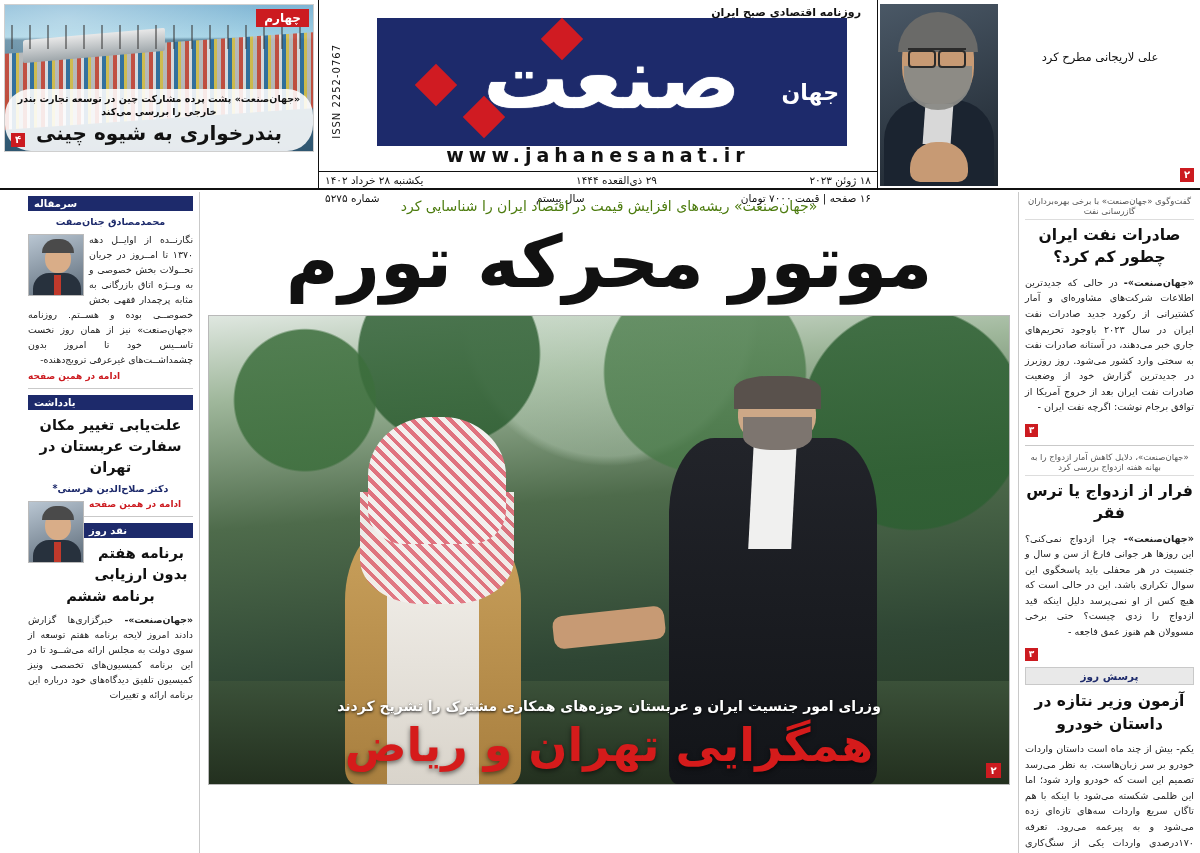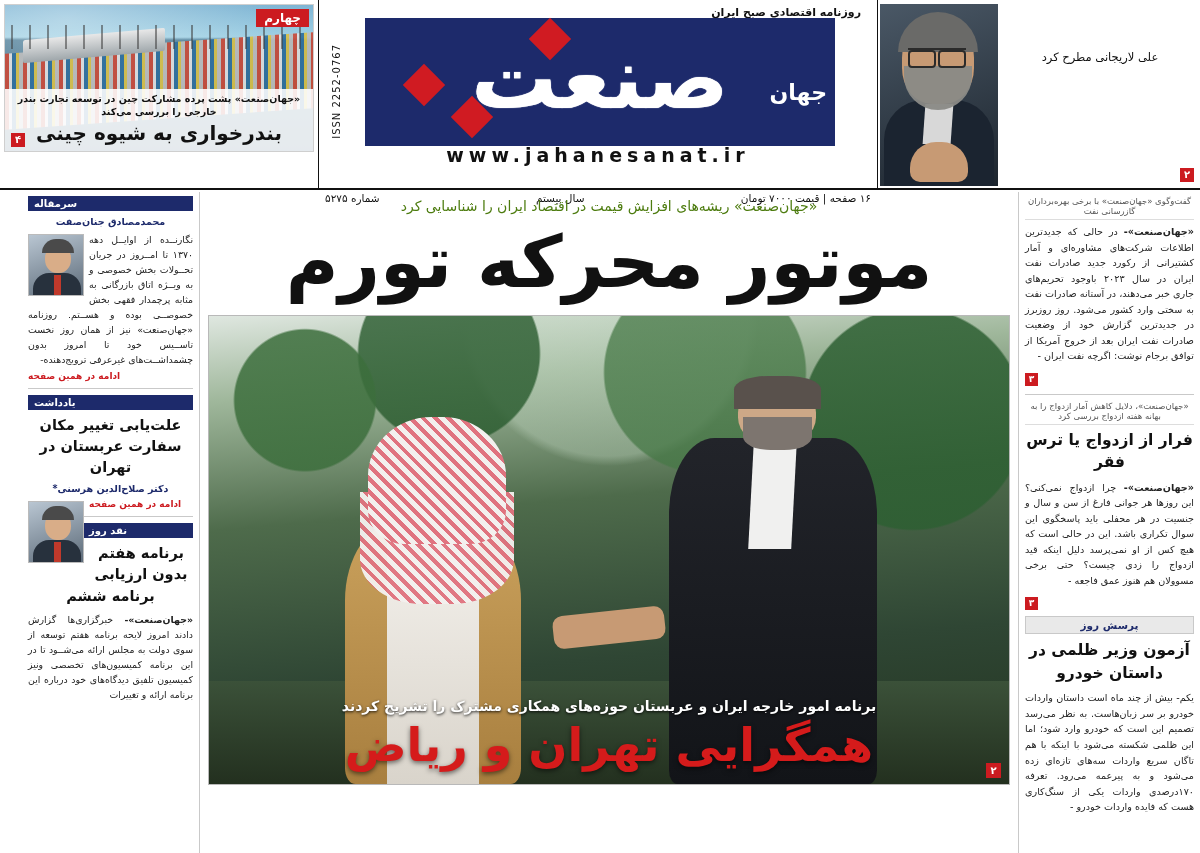--- a/index.html
+++ b/index.html
@@ -60,20 +60,21 @@
     background: linear-gradient(180deg,#3f7a4a,#2d5c38);
     opacity: .8;
     transform: skewY(-3deg);
   }
   .mh-left-caption {
     position: absolute; left: 0; bottom: 0; width: 100%;
     background: rgba(255,255,255,0.88);
     padding: 4px 6px 6px 6px;
     text-align: center;
     direction: rtl;
+    border-radius: 26px;
   }
   .mh-left-kicker {
     font-size: 9.5px; color: #111; line-height: 1.35;
     font-weight: bold;
   }
   .mh-left-title {
     font-size: 20px; font-weight: bold; color: #111; margin-top: 2px;
     letter-spacing: -0.5px;
   }
   .mh-left-page {
@@ -95,21 +96,21 @@
     position: absolute; top: 0; left: 318px;
     width: 560px; height: 188px;
     border-left: 1px solid #111;
     border-right: 1px solid #111;
   }
   .mh-tagline {
     position: absolute; top: 6px; right: 16px;
     font-size: 11px; color: #111; font-weight: bold;
   }
   .logo-box {
-    position: absolute; top: 18px; right: 42px;
+    position: absolute; top: 18px; right: 30px;
     width: 470px; height: 128px;
     background: #1d2a6b;
     display: flex; align-items: center; justify-content: center;
   }
   .logo-word {
     color: #fff; font-size: 86px; font-weight: bold;
     letter-spacing: -2px;
     line-height: 1;
     transform: translateY(-4px);
     text-shadow: 0 0 1px #fff;
@@ -366,20 +367,25 @@
         <div class="logo-diamond d1"></div>
         <div class="logo-diamond d2"></div>
         <div class="logo-diamond d3"></div>
         <div class="logo-word">صنعت</div>
         <div class="logo-sub">جهان</div>
       </div>
 
       <div class="issn">ISSN 2252-0767</div>
       <div class="mh-url">www.jahanesanat.ir</div>
 
+      <div class="mh-dateline">
+        <span>یکشنبه ۲۸ خرداد ۱۴۰۲</span>
+        <span>۲۹ ذی‌القعده ۱۴۴۴</span>
+        <span>۱۸ ژوئن ۲۰۲۳</span>
+      </div>
       <div class="mh-dateline" style="bottom:-16px;border-top:none;">
         <span>شماره ۵۲۷۵</span>
         <span>سال بیستم</span>
         <span>۱۶ صفحه | قیمت ۷۰۰۰ تومان</span>
       </div>
     </div>
 
     <div class="mh-right">
       <div class="mh-rt-text">
         <div class="mh-rt-kicker">علی لاریجانی مطرح کرد</div>
@@ -397,36 +403,37 @@
       </div>
     </div>
   </div>
 
   <div class="body-wrap">
 
     <div class="col-right">
 
       <div>
         <div class="brief-topline">گفت‌وگوی «جهان‌صنعت» با برخی بهره‌برداران گازرسانی نفت</div>
+        <div class="brief-title">صادرات نفت ایران چطور کم کرد؟</div>
         <div class="brief-body"><b>«جهان‌صنعت»-</b> در حالی که جدیدترین اطلاعات شرکت‌های مشاوره‌ای و آمار کشتیرانی از رکورد جدید صادرات نفت ایران در سال ۲۰۲۳ باوجود تحریم‌های جاری خبر می‌دهند، در آستانه صادرات نفت به سختی وارد کشور می‌شود. روز روزبرز در جدیدترین گزارش خود از وضعیت صادرات نفت ایران بعد از خروج آمریکا از توافق برجام نوشت: اگرچه نفت ایران -</div>
         <div style="text-align:left;margin-top:3px;"><span class="brief-pagebox">۳</span></div>
       </div>
 
       <div class="brief-sep"></div>
 
       <div>
         <div class="brief-topline">«جهان‌صنعت»، دلایل کاهش آمار ازدواج را به بهانه هفته ازدواج بررسی کرد</div>
         <div class="brief-title">فرار از ازدواج یا ترس فقر</div>
         <div class="brief-body"><b>«جهان‌صنعت»-</b> چرا ازدواج نمی‌کنی؟ این روزها هر جوانی فارغ از سن و سال و جنسیت در هر محفلی باید پاسخگوی این سوال تکراری باشد. این در حالی است که هیچ کس از او نمی‌پرسد دلیل اینکه قید ازدواج را زدی چیست؟ حتی برخی مسوولان هم هنوز عمق فاجعه -</div>
         <div style="text-align:left;margin-top:3px;"><span class="brief-pagebox">۳</span></div>
       </div>
 
       <div class="sec-tab grey">پرسش روز</div>
       <div>
-        <div class="brief-title">آزمون وزیر ظلمی در داستان خودرو</div>
+        <div class="brief-title">آزمون وزیر نتازه در داستان خودرو</div>
         <div class="brief-body">یکم- بیش از چند ماه است داستان واردات خودرو بر سر زبان‌هاست. به نظر می‌رسد تصمیم این است که خودرو وارد شود؛ اما این ظلمی شکسته می‌شود با اینکه با هم تاگان سریع واردات سه‌های تازه‌ای زده می‌شود و به پیرعمه می‌رود. تعرفه ۱۷۰درصدی واردات یکی از سنگ‌کاری هست که فایده واردات خودرو -</div>
 
       </div>
 
     </div>
 
     <div class="col-center">
       <div class="lead-kicker">«جهان‌صنعت» ریشه‌های افزایش قیمت در اقتصاد ایران را شناسایی کرد</div>
       <div class="lead-head">موتور محرکه تورم</div>
 
@@ -447,21 +454,21 @@
           <div class="suit"></div>
           <div class="shirt"></div>
           <div class="head"></div>
           <div class="hair"></div>
           <div class="beard"></div>
         </div>
 
         <div class="hands"></div>
 
         <div class="lp-caption">
-          <div class="lp-cap-kicker">برنامه امور خارجه ایران و عربستان حوزه‌های همکاری مشترک را تشریح کردند</div>
+          <div class="lp-cap-kicker">وزرای امور جنسیت ایران و عربستان حوزه‌های همکاری مشترک را تشریح کردند</div>
           <div class="lp-cap-title">همگرایی تهران و ریاض</div>
         </div>
         <div class="lp-pagebox">۲</div>
       </div>
     </div>
 
     <div class="col-left">
 
       <div class="lc-tab">سرمقاله</div>
       <div>

